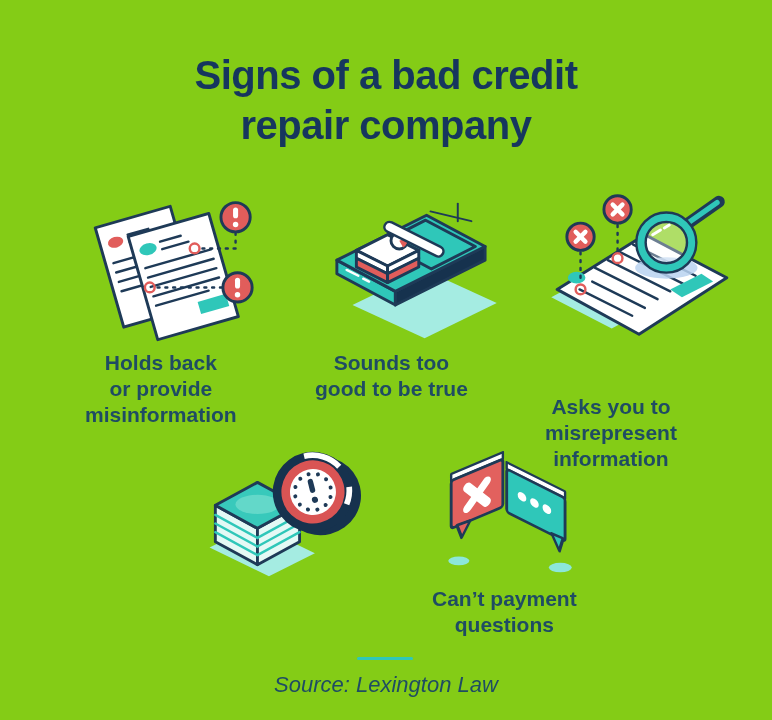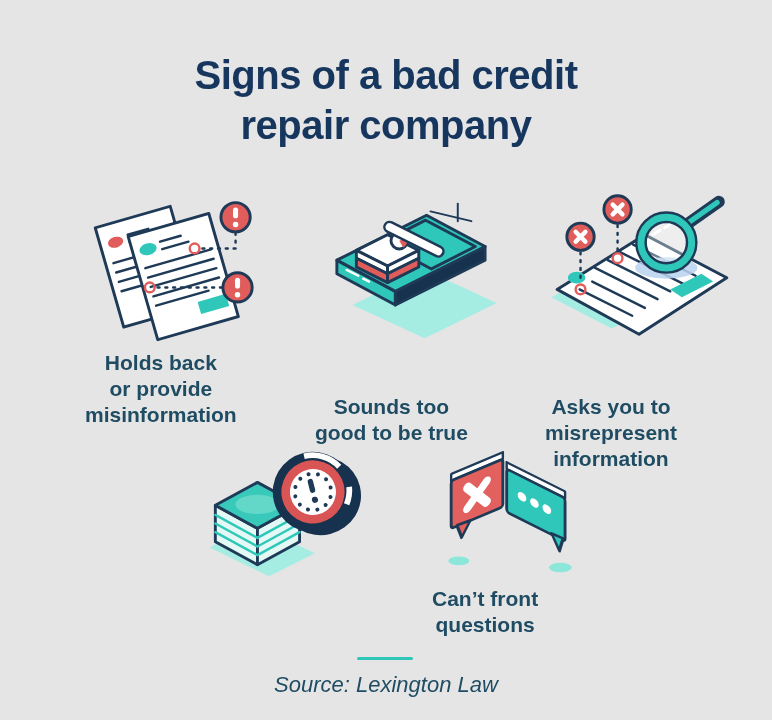--- a/index.html
+++ b/index.html
@@ -1,19 +1,19 @@
 <!DOCTYPE html>
 <html><head>
 <meta charset="utf-8">
 <style>
   html,body{margin:0;padding:0;}
   .canvas{
     position:relative;
     width:772px;height:720px;
-    background:#e5e5e5;
+    background:#84cc16;
     font-family:"Liberation Sans",sans-serif;
     overflow:hidden;
   }
   .title{
     position:absolute;top:50px;left:0;right:0;
     margin:0;text-align:center;
     font-size:40px;line-height:50px;font-weight:700;
     color:#16365e;letter-spacing:-0.5px;
     white-space:pre-line;
   }
@@ -22,21 +22,21 @@
     display:flex;flex-direction:column;align-items:flex-start;font-weight:bold;
   }
   .cell svg{display:block;}
   .caption{
     margin:6px 0 0 0;
     font-size:21px;line-height:26px;
     color:#1f4c63;text-align:center;
     white-space:pre-line;
   }
   .cell-1{left:45px;top:172px;}
-  .cell-2{left:275px;top:172px;gap:44px;}
+  .cell-2{left:275px;top:172px;}
   .cell-3{left:505px;top:172px;gap:44px;}
   .cell-4{left:160px;top:430px;}
   .cell-5{left:392px;top:430px;}
   .divider{
     position:absolute;top:657px;left:357px;
     width:56px;height:3px;background:#2fc7b9;border-radius:2px;
   }
   .source{
     position:absolute;top:672px;left:0;right:0;
     margin:0;text-align:center;
@@ -221,20 +221,20 @@
       </g>
       <g transform="skewY(26.57)" stroke-linejoin="round" stroke-linecap="round">
         <rect x="74" y="-20" width="61" height="7" fill="#ffffff" stroke="#1e3a57" stroke-width="2.5"></rect>
         <rect x="74" y="-13" width="61" height="45" rx="3" fill="#2fc7b9" stroke="#1e3a57" stroke-width="3"></rect>
         <path d="M121 31 L129 45 L133 30 Z" fill="#2fc7b9" stroke="#1e3a57" stroke-width="3"></path>
         <circle cx="90" cy="8" r="4.5" fill="#ffffff"></circle>
         <circle cx="103" cy="8" r="4.5" fill="#ffffff"></circle>
         <circle cx="116" cy="8" r="4.5" fill="#ffffff"></circle>
       </g>
     </svg>
-    <figcaption class="caption">Can’t front
+    <figcaption class="caption">Can’t payment
 questions</figcaption>
   </figure>
 
   <div class="divider"></div>
   <p class="source">Source: Lexington Law</p>
 
 </div>
 
 </body></html>

